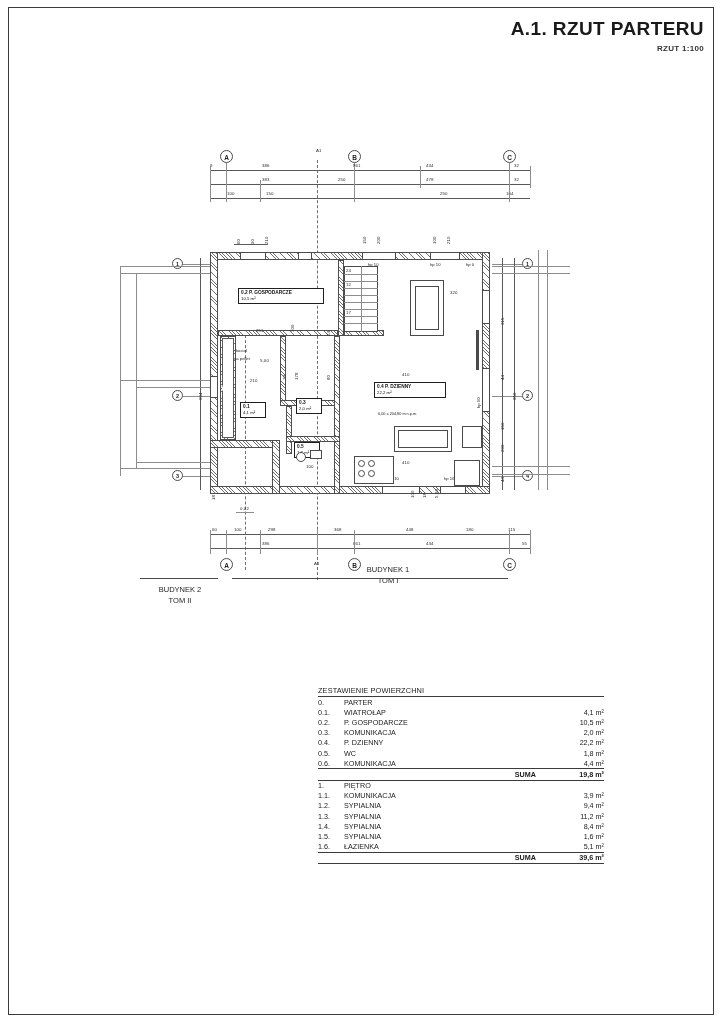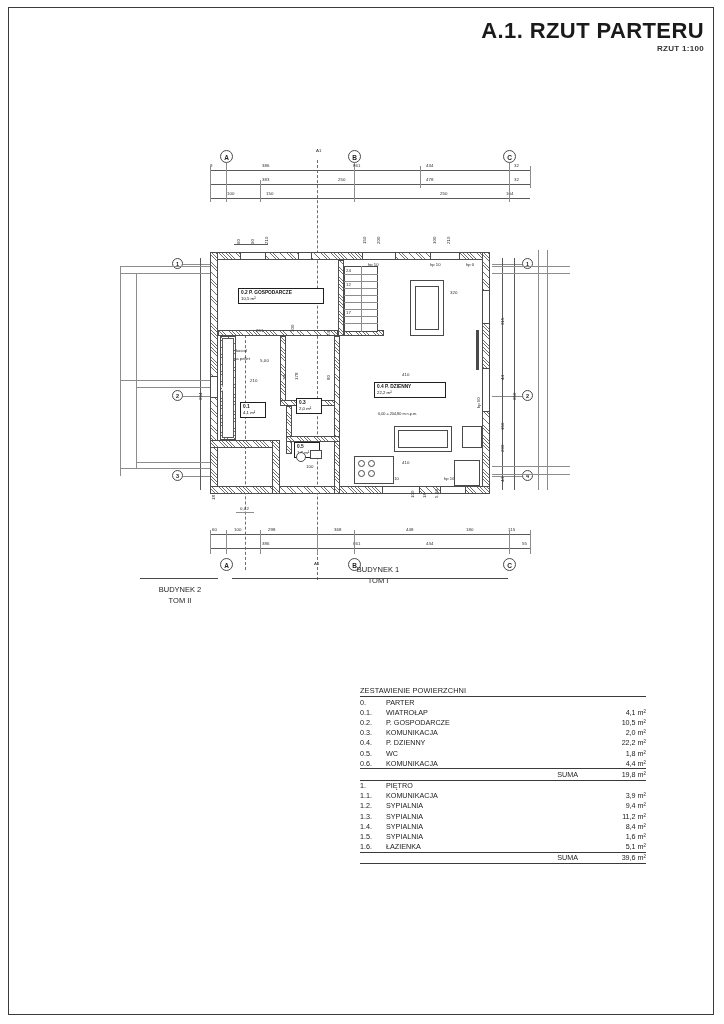--- a/index.html
+++ b/index.html
@@ -26,21 +26,21 @@
     position: absolute;
     left: 8px; top: 7px;
     width: 706px; height: 1008px;
     border: 1px solid #3a3a3a;
     box-sizing: border-box;
   }
   
   .title-main {
     position: absolute;
     right: 20px; top: 18px;
-    font-size: 22px;
+    font-size: 19px;
     font-weight: bold;
     letter-spacing: 0.4px;
     text-align: right;
   }
   .title-scale {
     position: absolute;
     right: 20px; top: 44px;
     font-size: 8px;
     font-weight: bold;
     letter-spacing: 0.3px;
@@ -146,21 +146,20 @@
   .underline-bar {
     position: absolute;
     height: 1px; background: #4a4a4a;
   }
 
   
   .table-wrap {
     position: absolute;
     left: 318px; top: 686px;
     width: 286px;
-    margin-left: 42px;
   }
   .tbl-title {
     font-size: 7.4px;
     color: #1a1a1a;
     letter-spacing: 0.1px;
     padding-bottom: 1px;
   }
   table.areas {
     border-collapse: collapse;
     width: 286px;
@@ -170,21 +169,21 @@
   table.areas td {
     padding: 0.6px 0;
     white-space: nowrap;
   }
   td.no { width: 26px; }
   td.nm { }
   td.val { text-align: right; width: 62px; padding-right: 2px; }
   tr.hdr td { font-weight: normal; }
   tr.rule-top td { border-top: 1px solid #3a3a3a; }
   tr.rule-bot td { border-bottom: 1px solid #3a3a3a; }
-  tr.sum td { font-weight: normal; }
+  tr.sum td { font-weight: bold; }
   tr.sum td.nm { text-align: right; padding-right: 6px; }
   tr.total td { font-weight: bold; }
   tr.total td.nm { text-align: right; padding-right: 6px; font-weight: bold; }
 </style>
 </head>
 <body>
 
 <div class="page">
   <div class="sheet-border"></div>
 
@@ -439,21 +438,21 @@
     <div class="dim-txt rot" style="left:172px; top:240px;">24</div>
     <div class="dim-txt rot" style="left:184px; top:240px;">178</div>
     <div class="dim-txt rot" style="left:216px; top:240px;">80</div>
     <div class="dim-txt rot" style="left:216px; top:196px;">24</div>
   </div>
 
   <div class="bldg" style="left:140px; top:584px; width:80px;">
     <span>BUDYNEK 2</span>
     <span class="l2">TOM II</span>
   </div>
-  <div class="bldg" style="left:318px; top:564px; width:120px;">
+  <div class="bldg" style="left:328px; top:564px; width:120px;">
     <span>BUDYNEK 1</span>
     <span class="l2">TOM I</span>
   </div>
   <div class="underline-bar" style="left:232px; top:578px; width:276px;"></div>
   <div class="underline-bar" style="left:140px; top:578px; width:78px;"></div>
 
   <div class="table-wrap">
     <div class="tbl-title">ZESTAWIENIE POWIERZCHNI</div>
     <table class="areas">
       <tbody>

